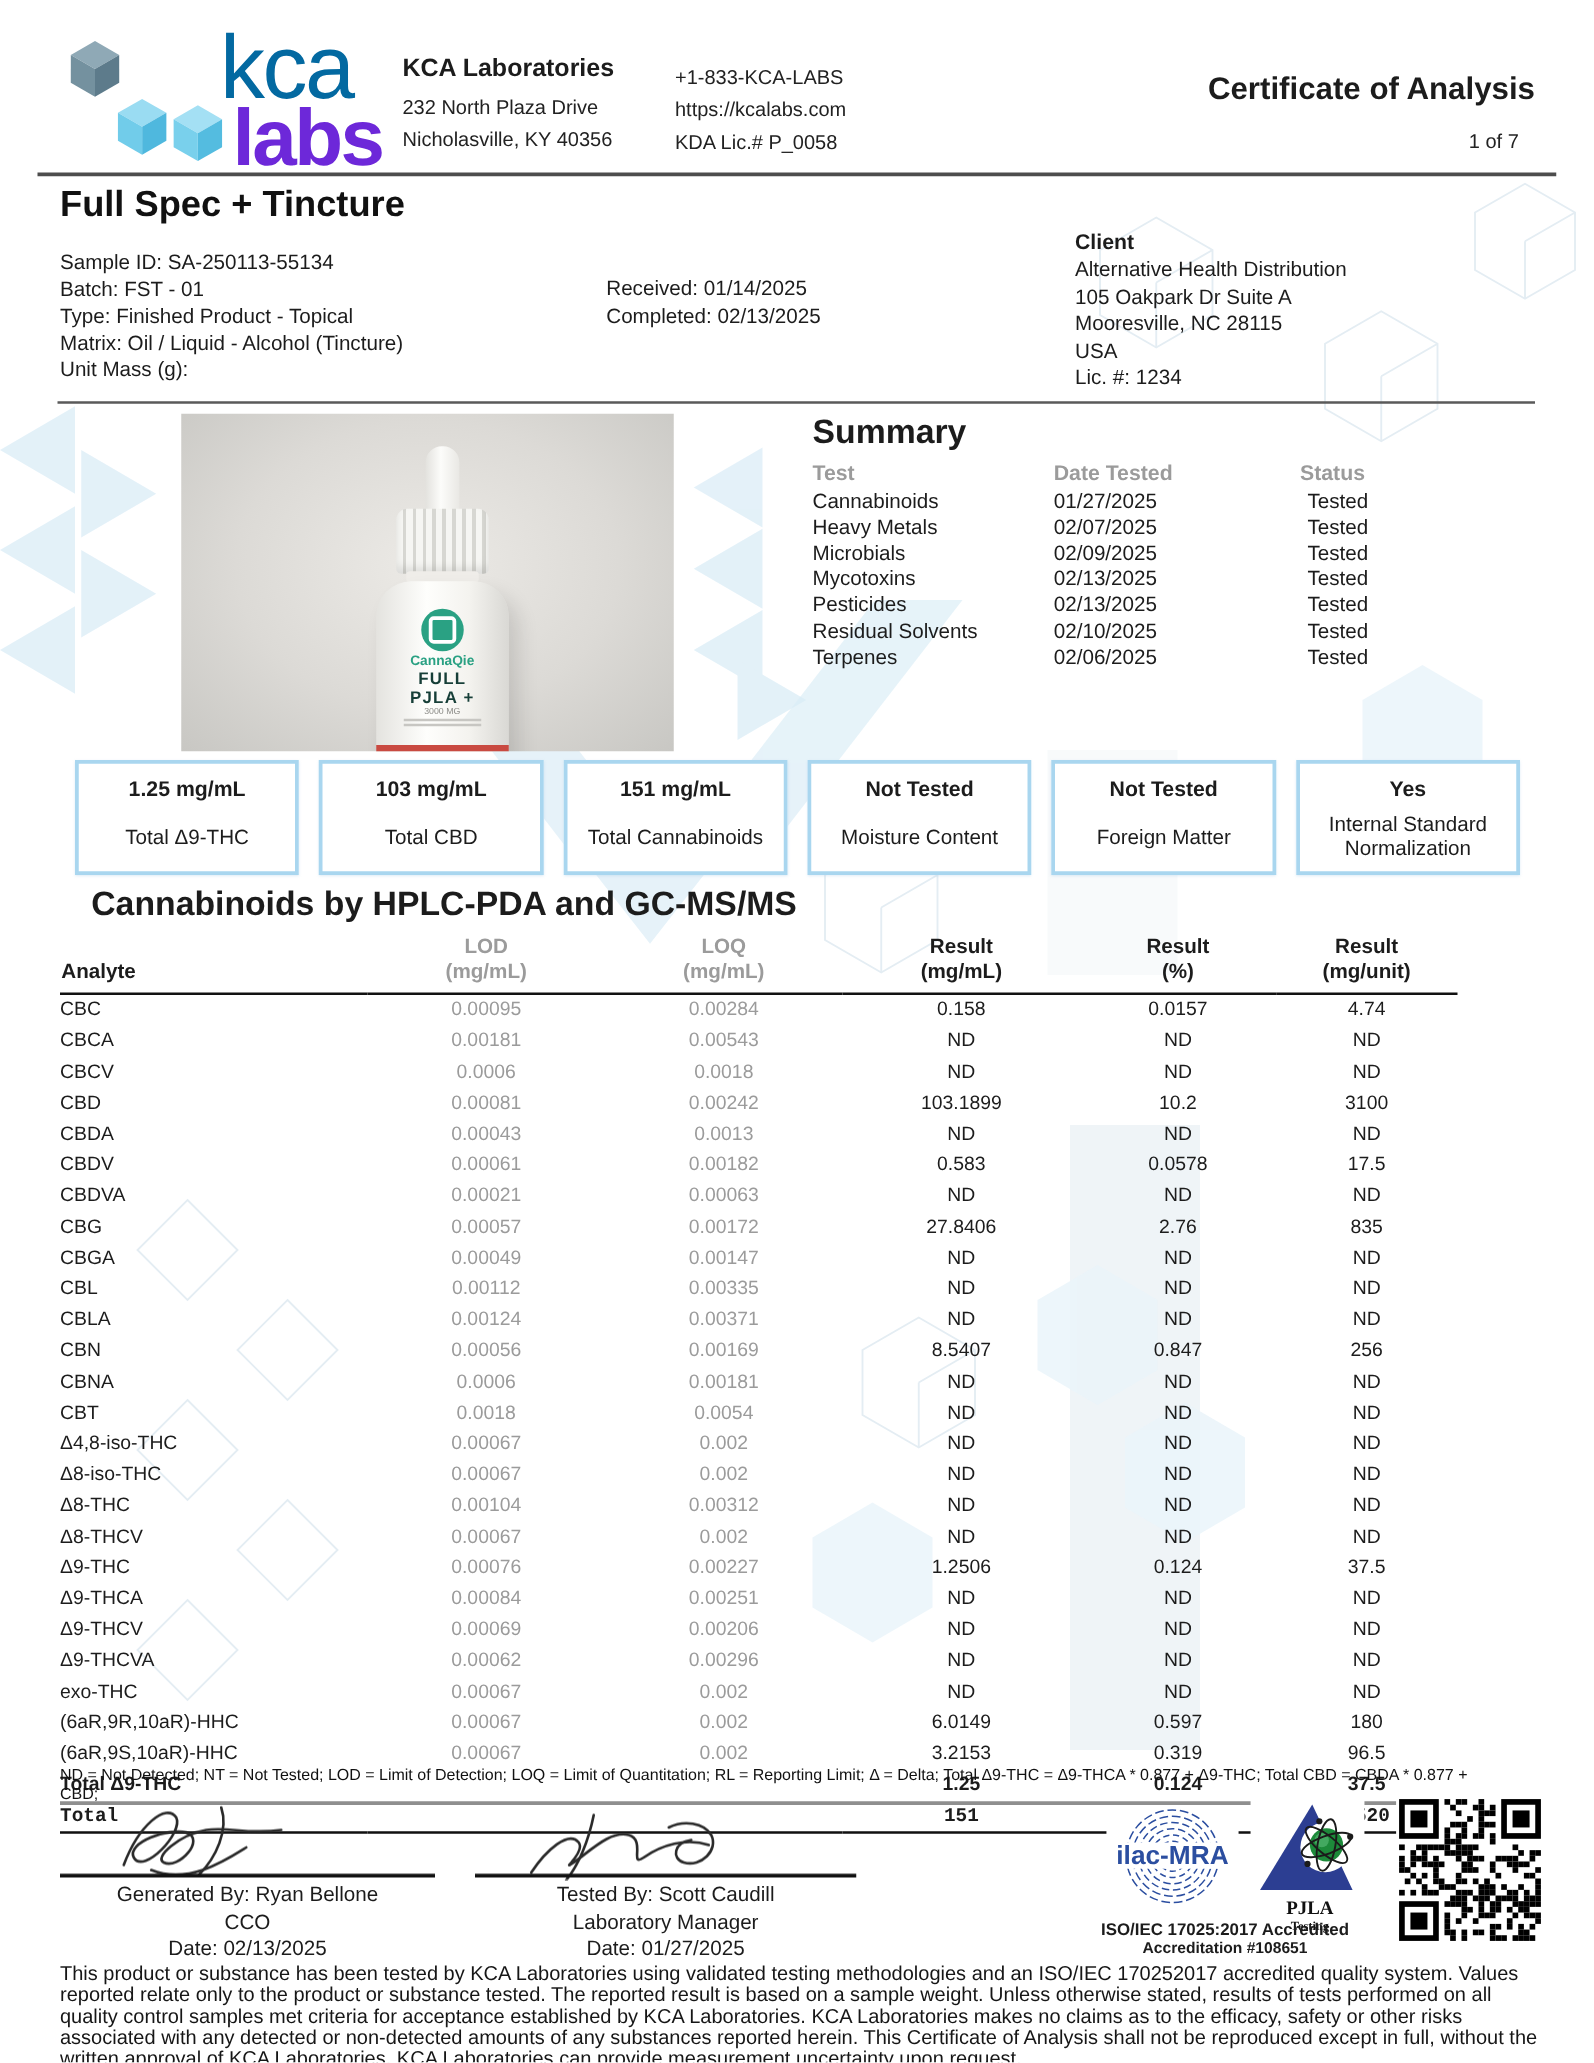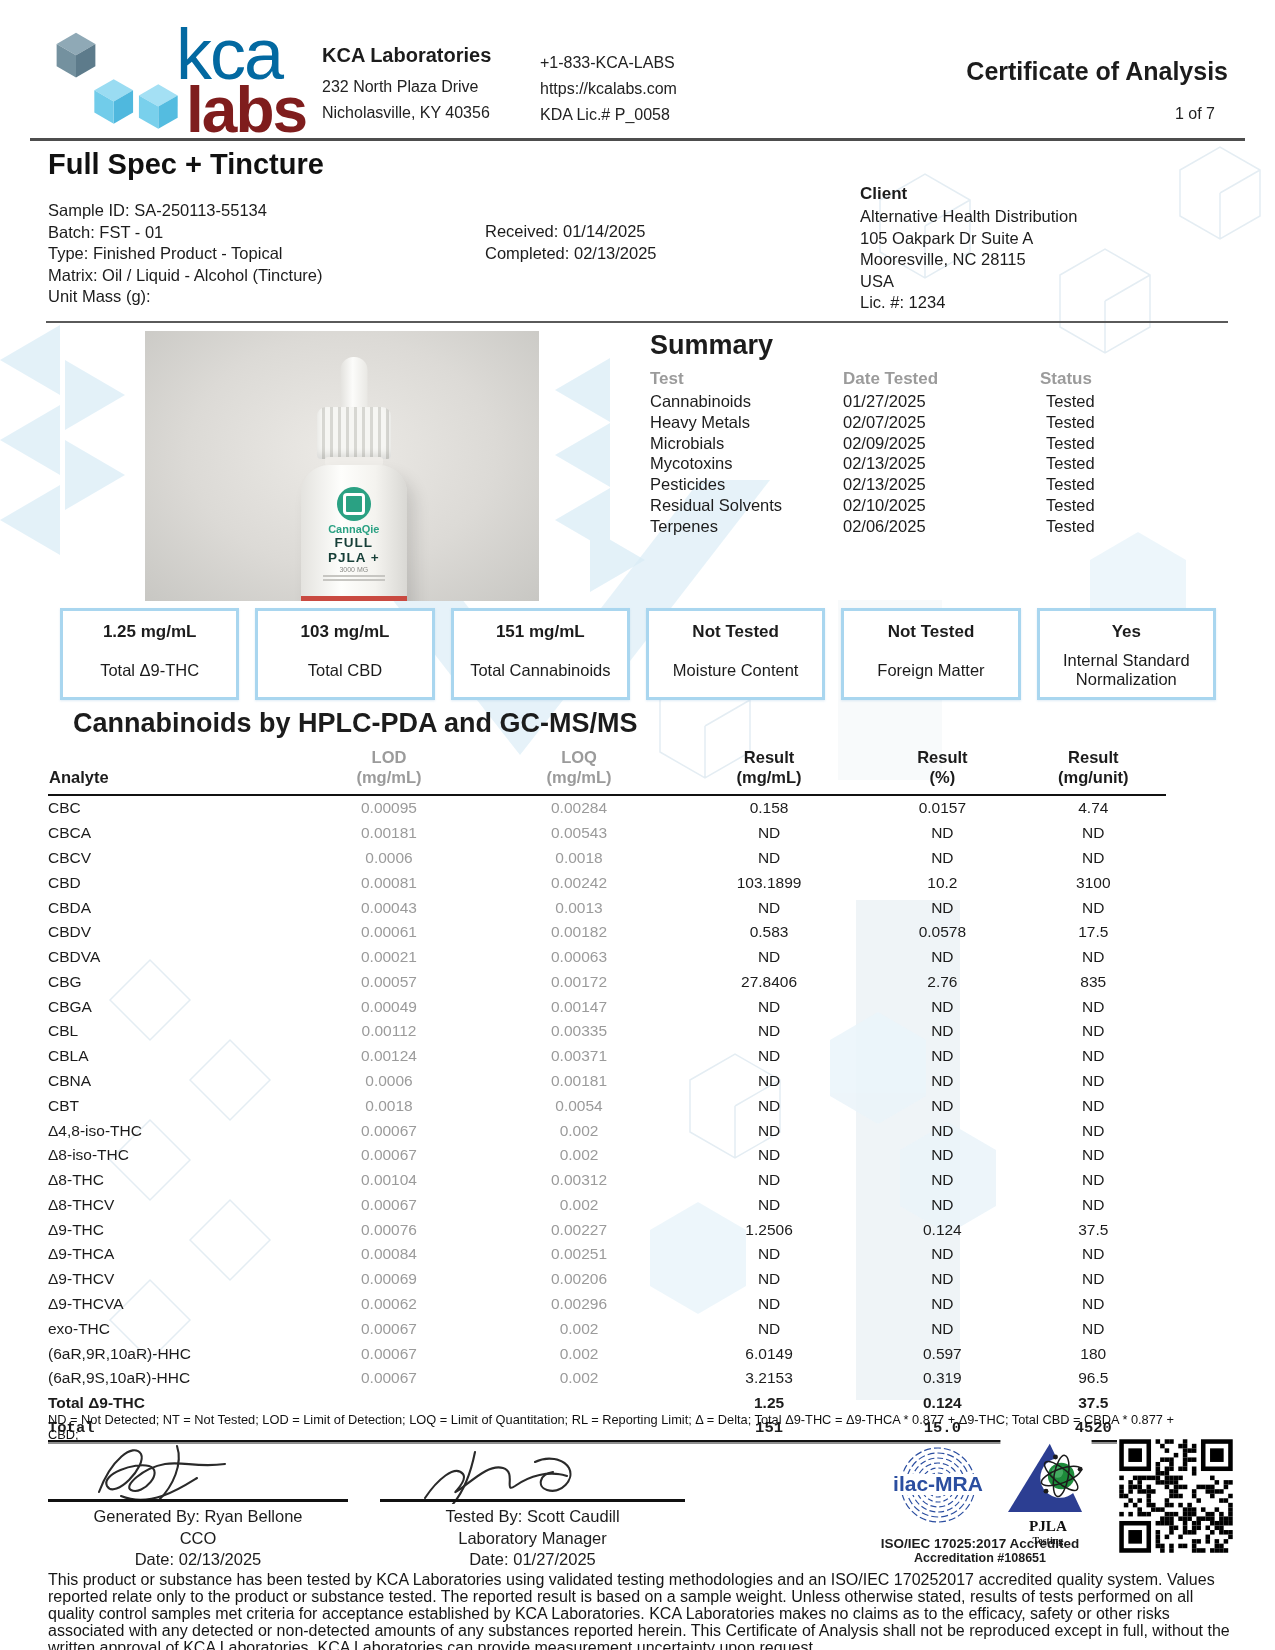--- a/index.html
+++ b/index.html
@@ -3,21 +3,21 @@
 <meta charset="utf-8">
 <style>
   html,body{margin:0;padding:0;background:#fff;}
   .page{position:relative;width:1275px;height:1650px;background:#fff;overflow:hidden;
         font-family:"Liberation Sans",sans-serif;color:#1c1c1c;}
   .abs{position:absolute;z-index:1;}
   .wm{position:absolute;z-index:0;pointer-events:none;}
 
   
   .brand-kca{font-size:72px;font-weight:400;color:#0369a1;line-height:.84;letter-spacing:-2px;}
-  .brand-labs{font-size:64px;font-weight:800;color:#7f1d1d;line-height:.84;letter-spacing:-2px;margin-left:10px;}
+  .brand-labs{font-size:64px;font-weight:800;color:#6d28d9;line-height:.84;letter-spacing:-2px;margin-left:10px;}
   .company-name{font-size:20px;font-weight:700;margin-bottom:7px;}
   .addr-line,.contact-line{font-size:16px;line-height:26px;color:#222;}
   .coa-title{font-size:25px;font-weight:800;}
   .page-num{font-size:16px;color:#222;}
   .rule{background:#4d4d4d;height:3px;}
   .rule-thin{background:#5a5a5a;height:2px;}
 
   .product-title{font-size:29px;font-weight:800;color:#111;}
   .info-line{font-size:16.5px;line-height:21.5px;color:#1c1c1c;}
   .client-head{font-size:17px;font-weight:700;margin-bottom:2px;}
@@ -427,20 +427,28 @@
 
         <tr>
           <td class="an">CBLA</td>
           <td class="lod">0.00124</td>
           <td class="loq">0.00371</td>
           <td>ND</td>
           <td>ND</td>
           <td>ND</td>
         </tr>
 
+        <tr>
+          <td class="an">CBN</td>
+          <td class="lod">0.00056</td>
+          <td class="loq">0.00169</td>
+          <td>8.5407</td>
+          <td>0.847</td>
+          <td>256</td>
+        </tr>
 
         <tr>
           <td class="an">CBNA</td>
           <td class="lod">0.0006</td>
           <td class="loq">0.00181</td>
           <td>ND</td>
           <td>ND</td>
           <td>ND</td>
         </tr>
 

